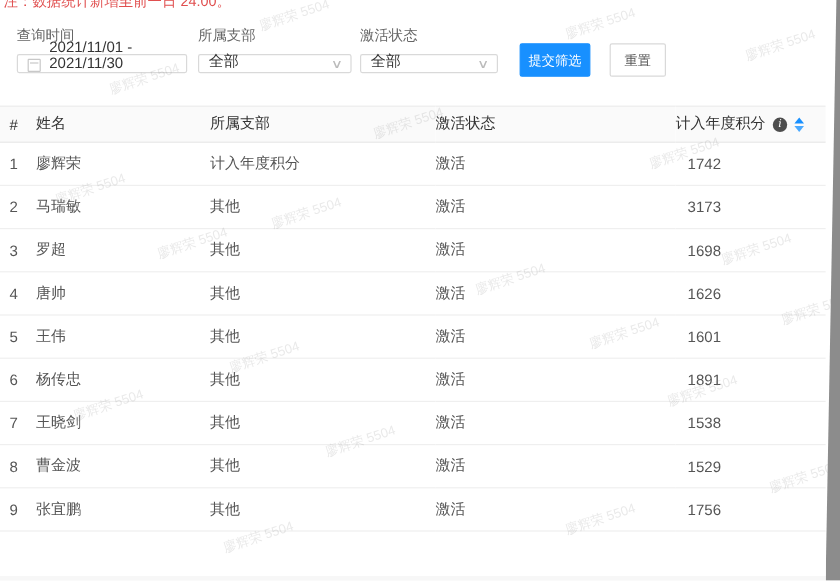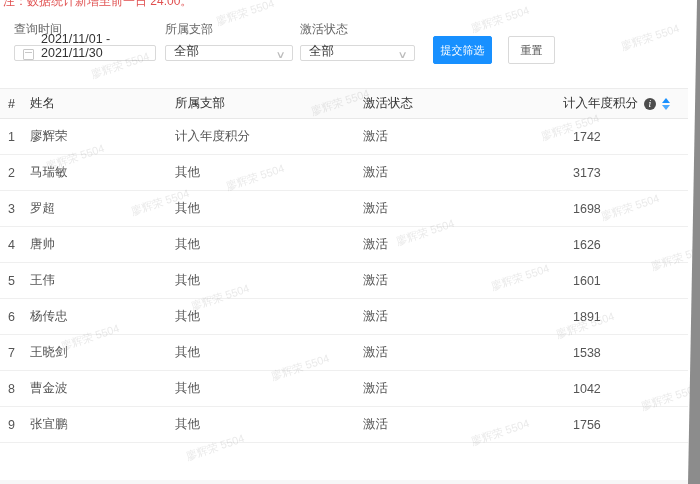--- a/index.html
+++ b/index.html
@@ -277,21 +277,21 @@
         <td>王晓剑</td>
         <td>其他</td>
         <td>激活</td>
         <td>1538</td>
       </tr>
     <tr>
         <td>8</td>
         <td>曹金波</td>
         <td>其他</td>
         <td>激活</td>
-        <td>1042</td>
+        <td>1529</td>
       </tr>
     <tr>
         <td>9</td>
         <td>张宜鹏</td>
         <td>其他</td>
         <td>激活</td>
         <td>1756</td>
       </tr>
   </tbody>
 </table>

